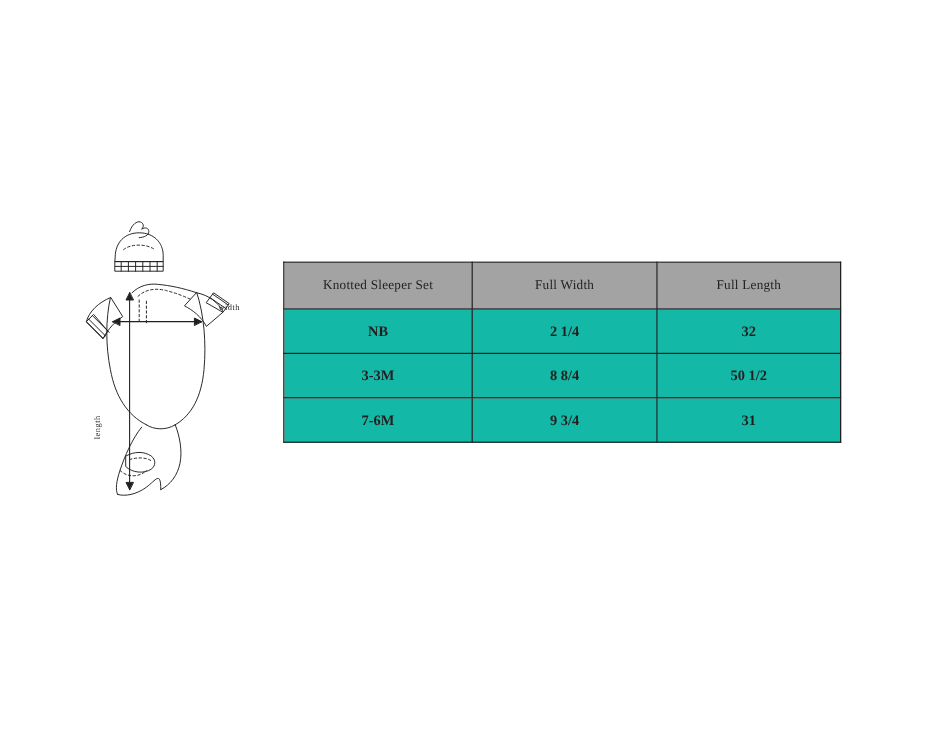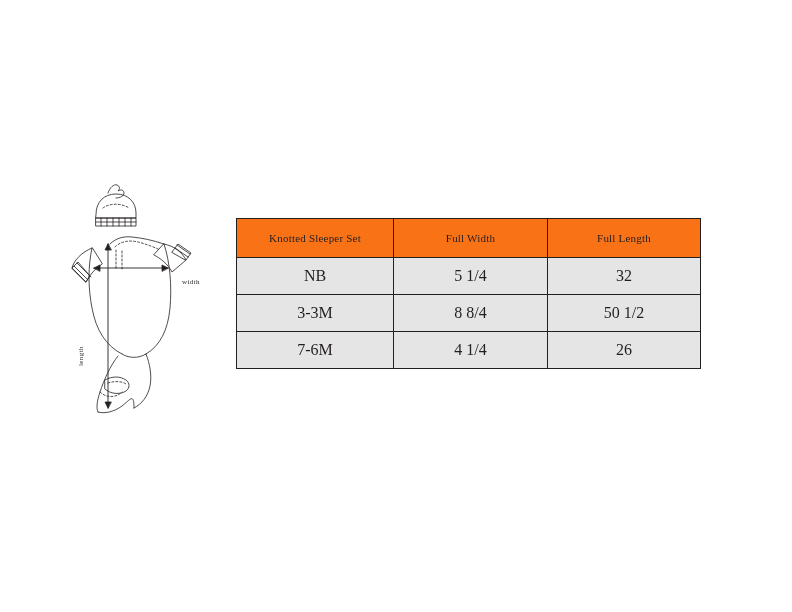--- a/index.html
+++ b/index.html
@@ -31,21 +31,21 @@
     width: 170px;
     height: 275px;
   }
   #illustration svg {
     display: block;
   }
 
   .lbl-width {
     position: absolute;
     left: 122px;
-    top: 138px;
+    top: 112px;
     font-family: "Liberation Serif", serif;
     font-size: 7px;
     letter-spacing: 0.4px;
     color: #231f20;
     white-space: nowrap;
   }
   .lbl-length {
     position: absolute;
     left: 17px;
     top: 226px;
@@ -75,29 +75,29 @@
     font-size: 11px;
     color: #231f20;
     padding: 0;
   }
   #size-table col.c1 { width: 157px; }
   #size-table col.c2 { width: 154px; }
   #size-table col.c3 { width: 153px; }
 
   #size-table thead td {
     height: 38px;
-    background: #f97316;
+    background: #a3a3a3;
     font-size: 11px;
     letter-spacing: 0.2px;
   }
   #size-table tbody td {
     height: 36px;
-    background: #e5e5e5;
-    font-weight: normal;
-    font-size: 16px;
+    background: #14b8a6;
+    font-weight: bold;
+    font-size: 12px;
   }
 </style>
 </head>
 <body>
 
 <div id="page">
 
   <div id="illustration">
     <svg width="170" height="275" viewBox="0 0 170 275" xmlns="http://www.w3.org/2000/svg" fill="none" stroke="#231f20" stroke-width="0.8" stroke-linejoin="round" stroke-linecap="round">
 
@@ -163,29 +163,29 @@
     <thead>
       <tr>
         <td>Knotted Sleeper Set</td>
         <td>Full Width</td>
         <td>Full Length</td>
       </tr>
     </thead>
     <tbody>
       <tr>
         <td>NB</td>
-        <td>5 1/4</td>
+        <td>2 1/4</td>
         <td>32</td>
       </tr>
       <tr>
         <td>3-3M</td>
         <td>8 8/4</td>
         <td>50 1/2</td>
       </tr>
       <tr>
         <td>7-6M</td>
-        <td>4 1/4</td>
-        <td>26</td>
+        <td>9 3/4</td>
+        <td>31</td>
       </tr>
     </tbody>
   </table>
 
 </div>
 
 </body></html>

